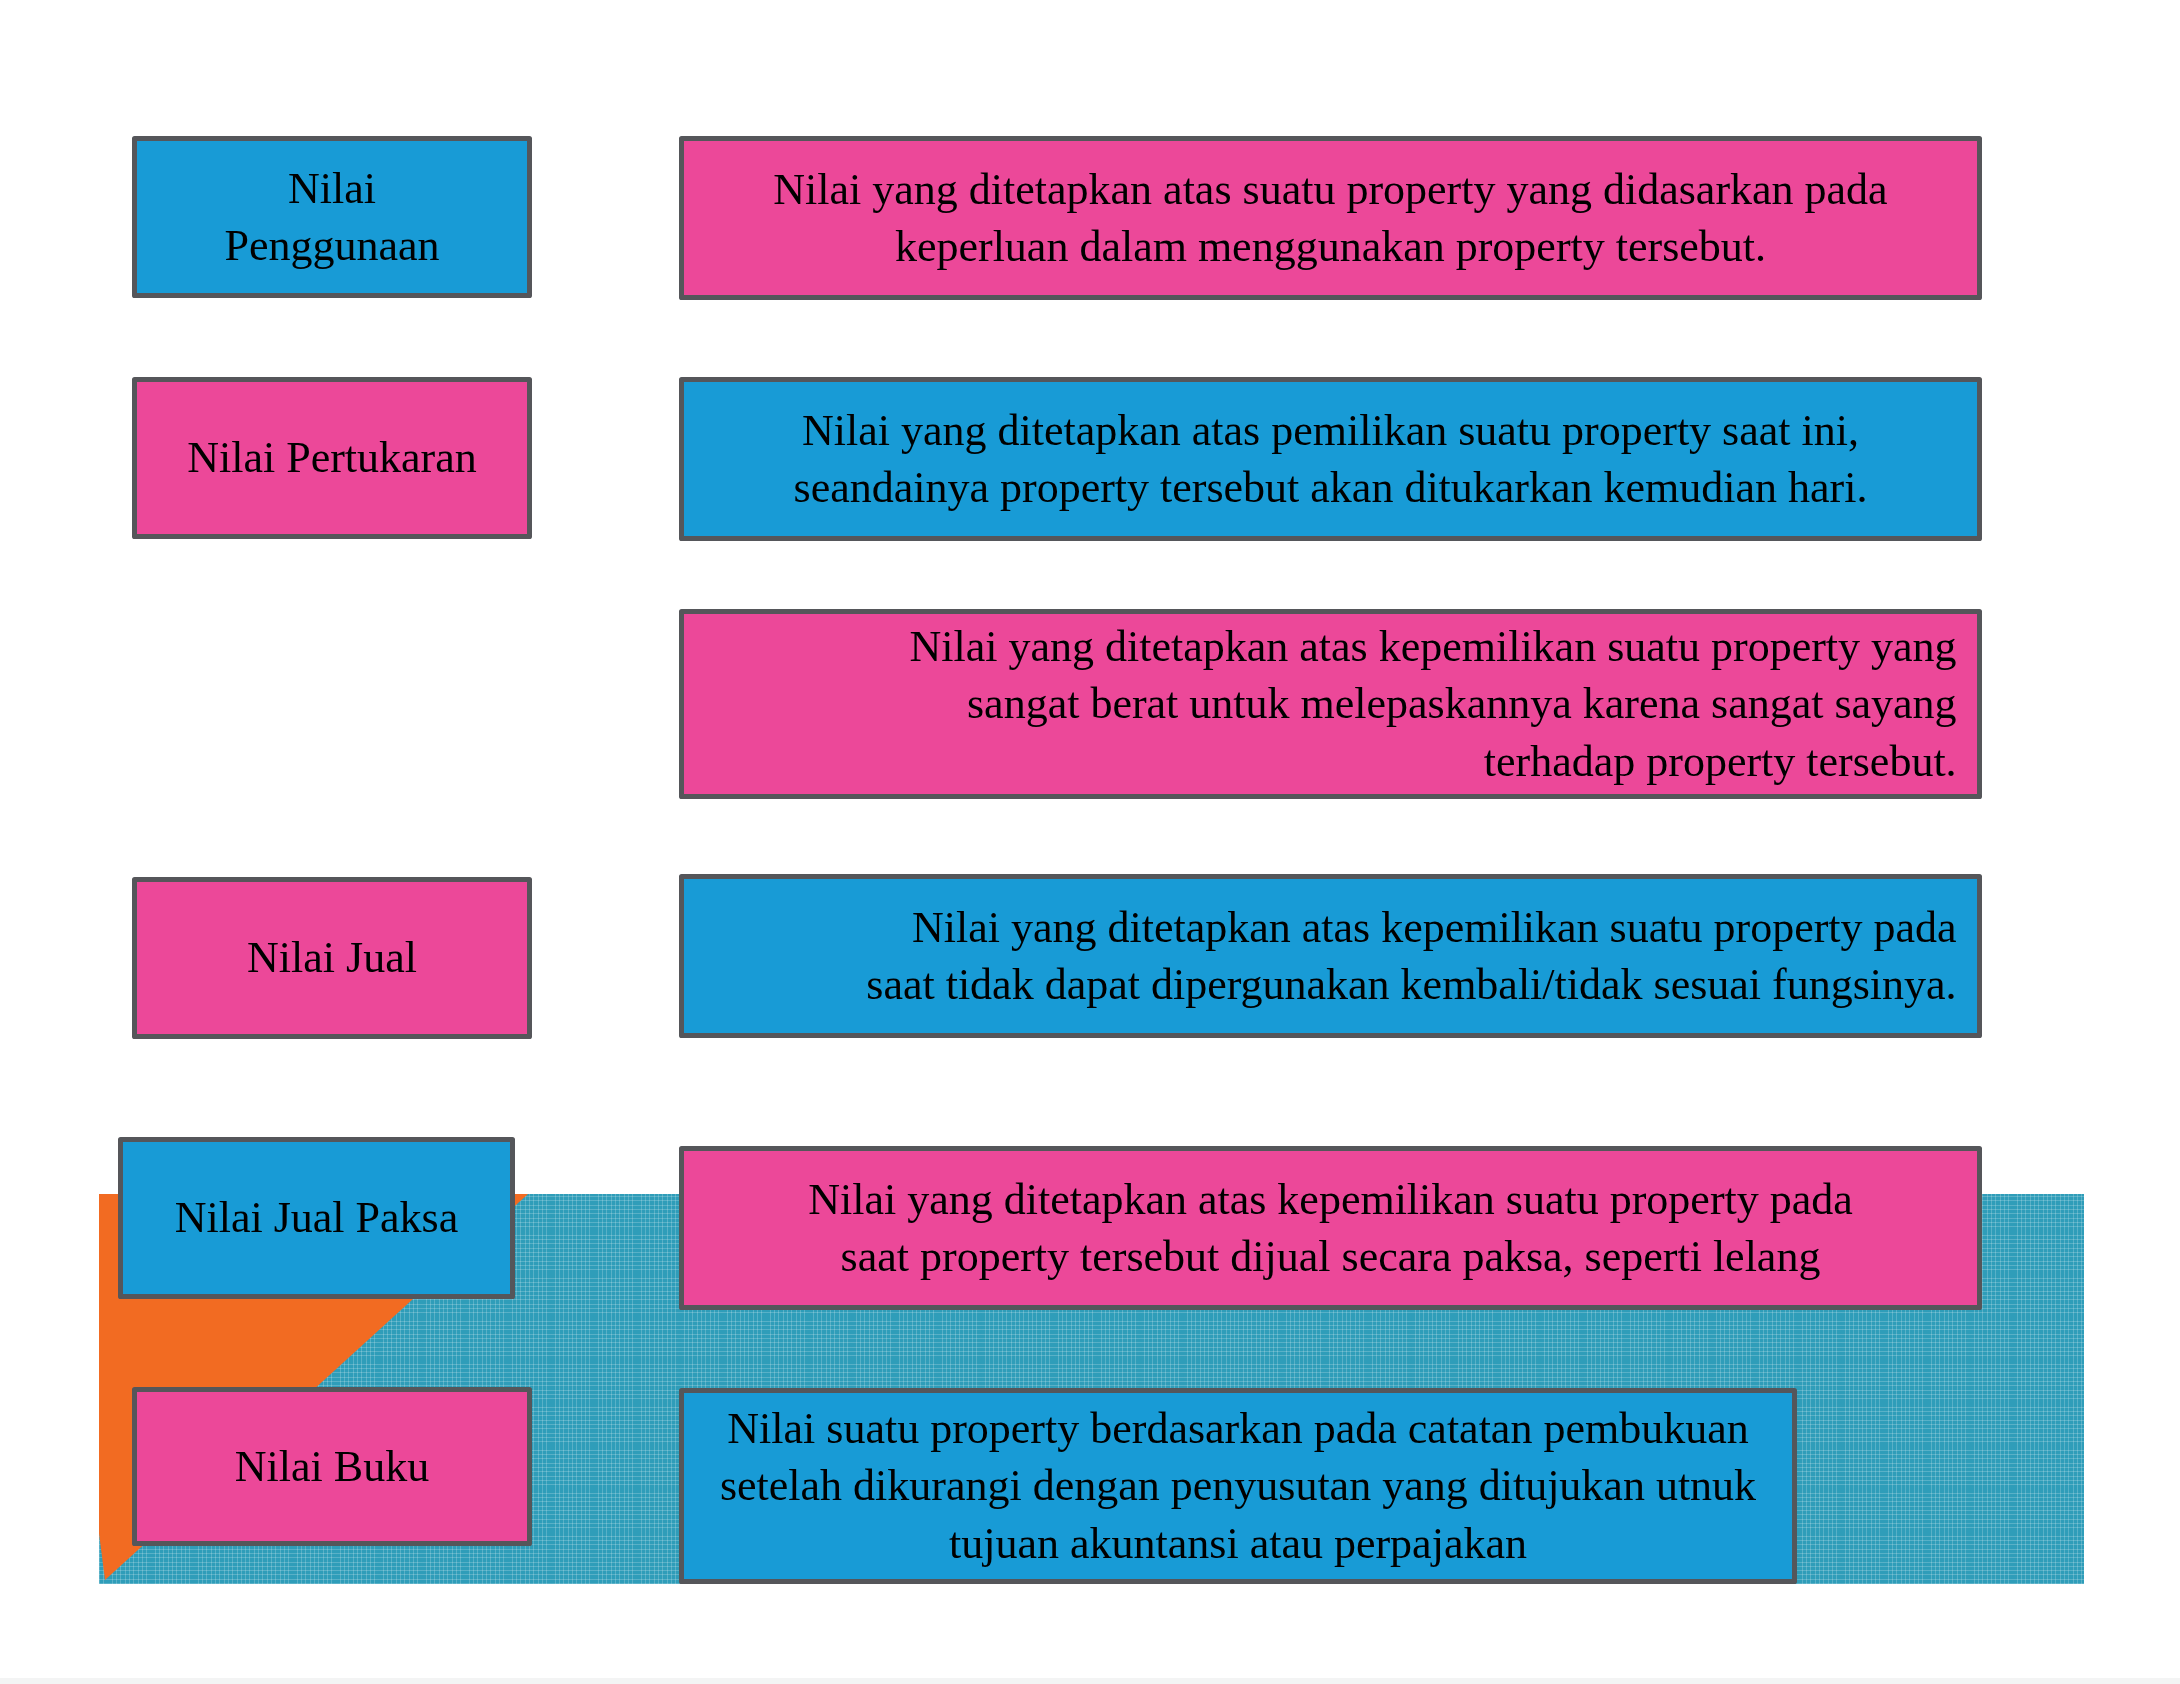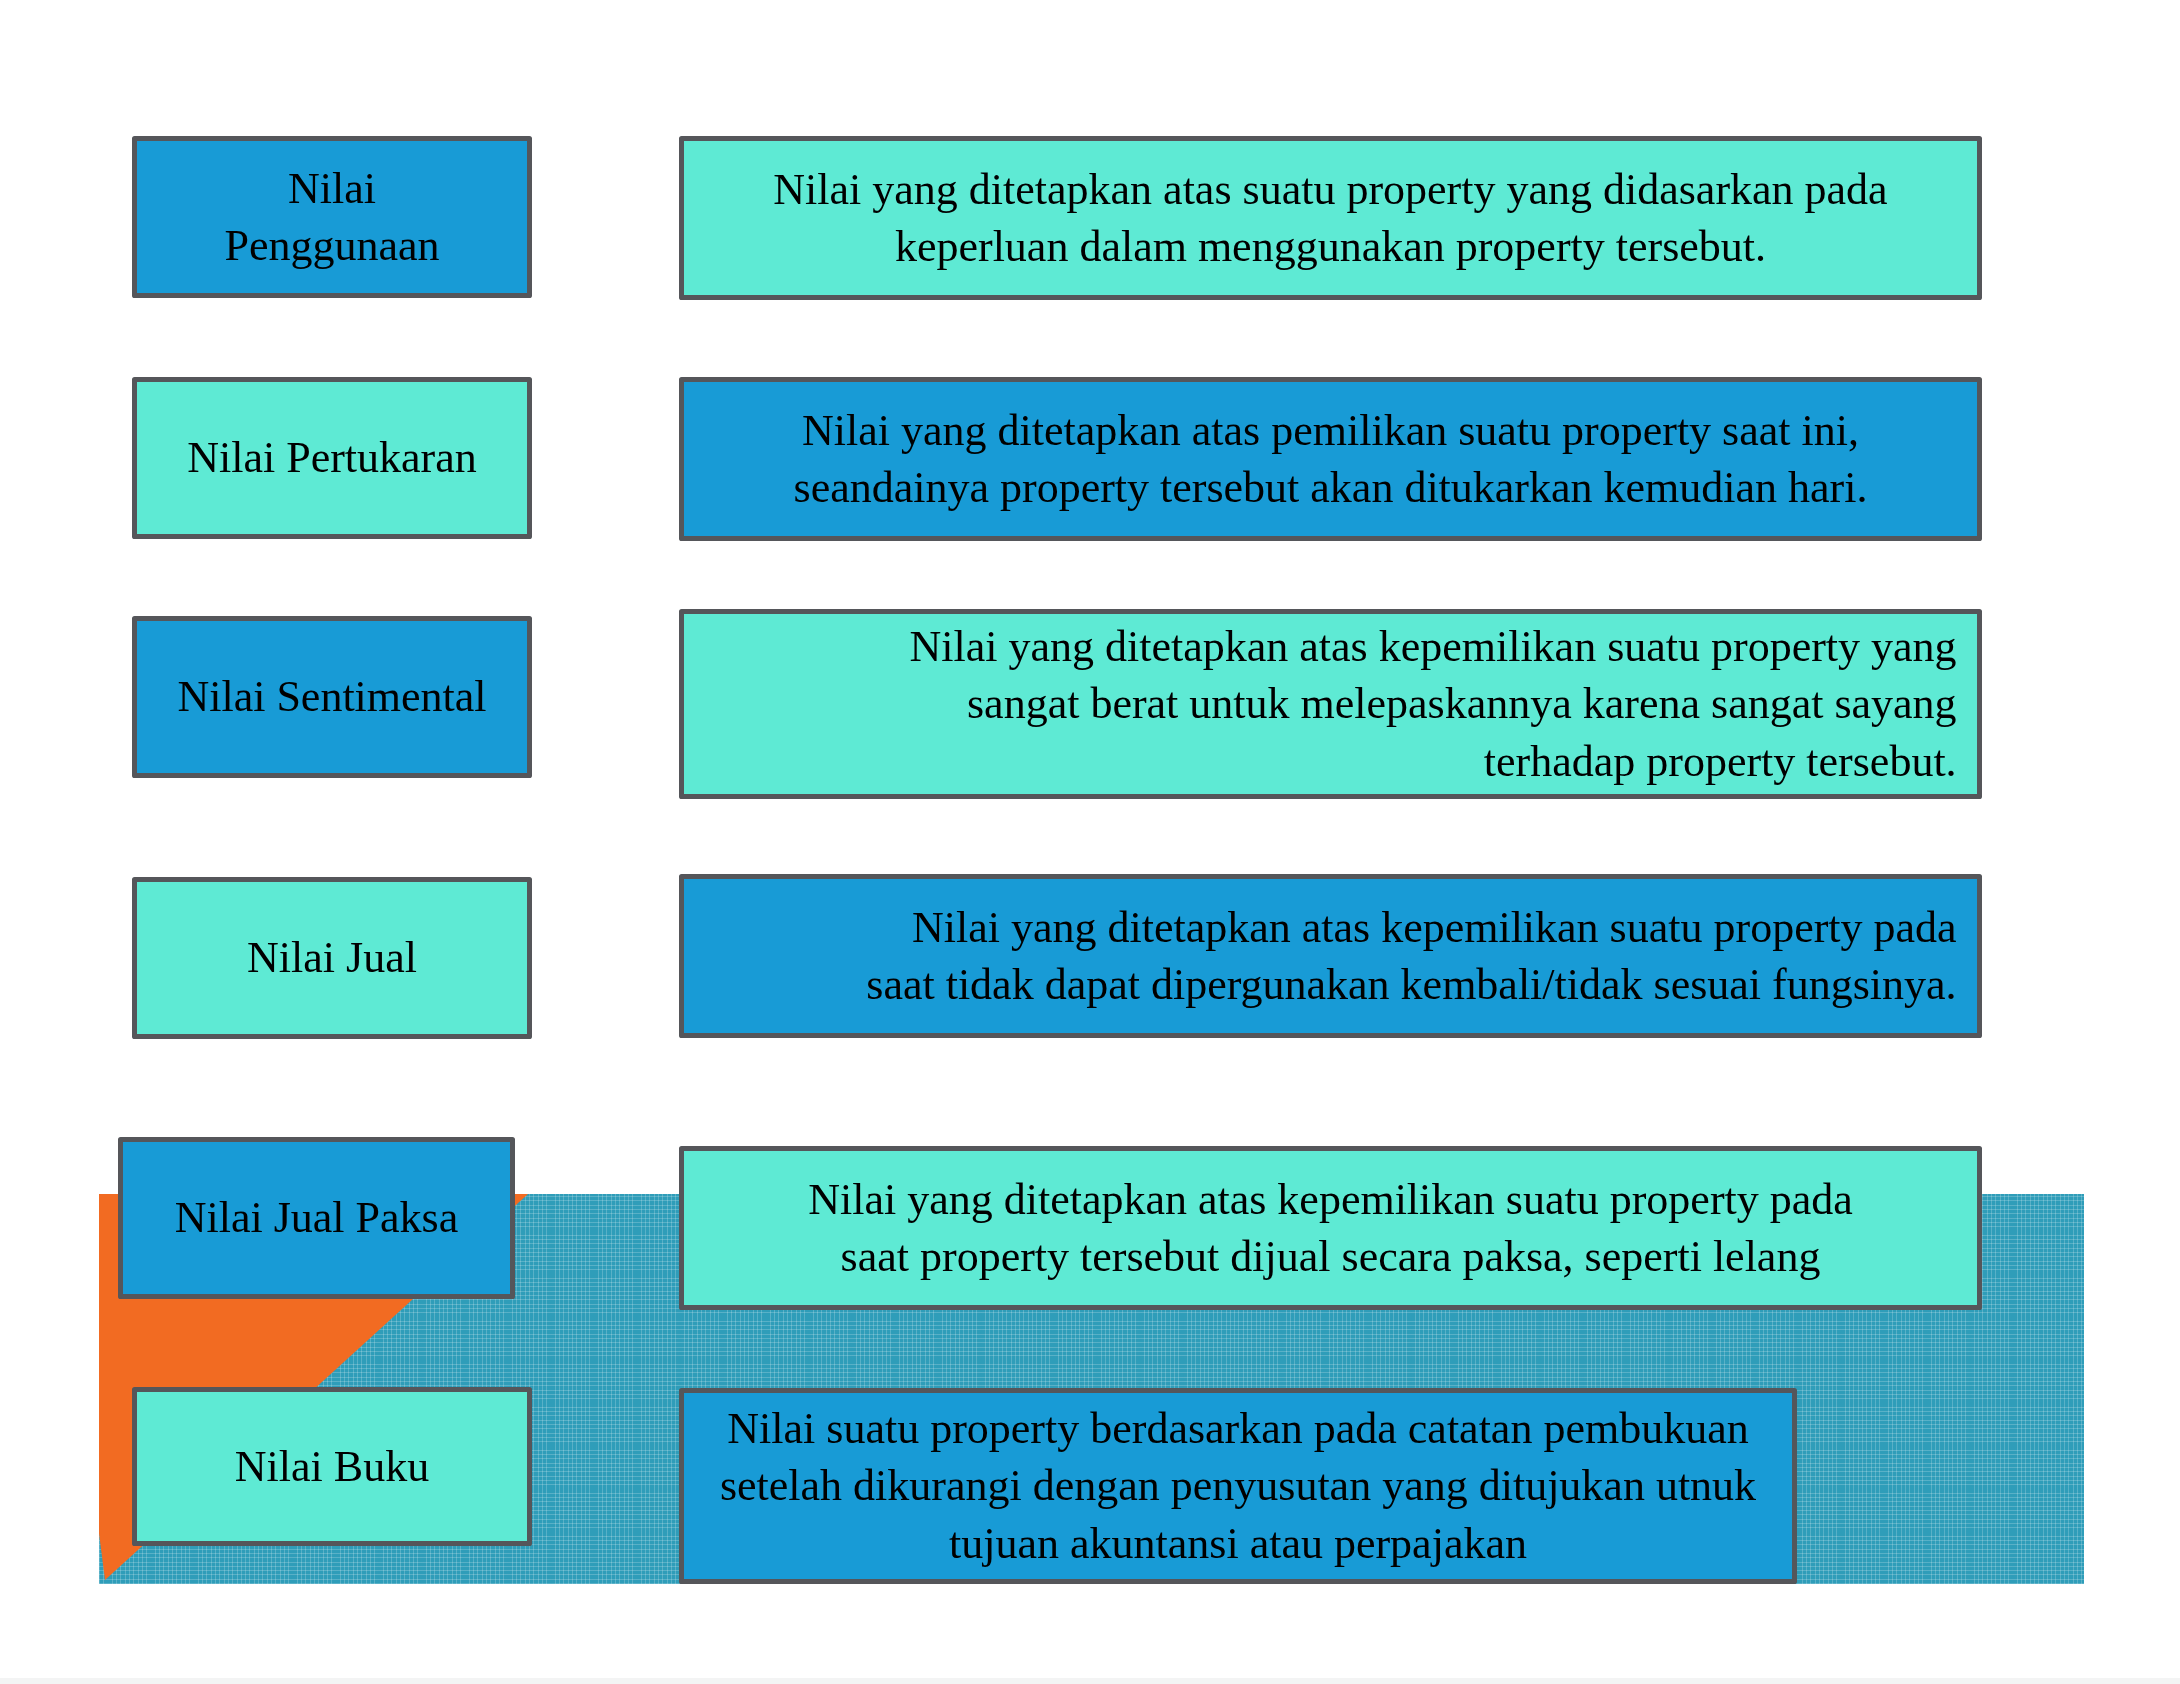--- a/index.html
+++ b/index.html
@@ -39,21 +39,21 @@
     display:flex;
     align-items:center;
     justify-content:center;
     text-align:center;
     color:#000000;
     font-size:44px;
     line-height:1.3;
   }
   .box .txt{white-space:pre-line;display:block;width:100%;}
   .blue{background:#189BD6;}
-  .orange{background:#5eead4;}
+  .orange{background:#ec4899;}
   .desc{padding:0 34px;}
   .desc.left{justify-content:flex-start;text-align:right;padding:0 20.4px 0 25.6px;}
 </style>
 </head>
 <body>
 
 <div class="canvas">
 
   <div class="band"></div>
   <div class="wedge"></div>
@@ -69,23 +69,20 @@
   </div>
 
   <div class="box orange" style="left:132px;top:377px;width:400px;height:162px;">
     <span class="txt">Nilai Pertukaran</span>
   </div>
   <div class="box blue desc" style="left:679px;top:377px;width:1303px;height:164px;">
     <span class="txt">Nilai yang ditetapkan atas pemilikan suatu property saat ini,
 seandainya property tersebut akan ditukarkan kemudian hari.</span>
   </div>
 
-  <div class="box blue" style="left:132px;top:616px;width:400px;height:162px;">
-    <span class="txt">Nilai Sentimental</span>
-  </div>
   <div class="box orange desc left" style="left:679px;top:609px;width:1303px;height:190px;">
     <span class="txt">Nilai yang ditetapkan atas kepemilikan suatu property yang
 sangat berat untuk melepaskannya karena sangat sayang
 terhadap property tersebut.</span>
   </div>
 
   <div class="box orange" style="left:132px;top:877px;width:400px;height:162px;">
     <span class="txt">Nilai Jual</span>
   </div>
   <div class="box blue desc left" style="left:679px;top:874px;width:1303px;height:164px;">

